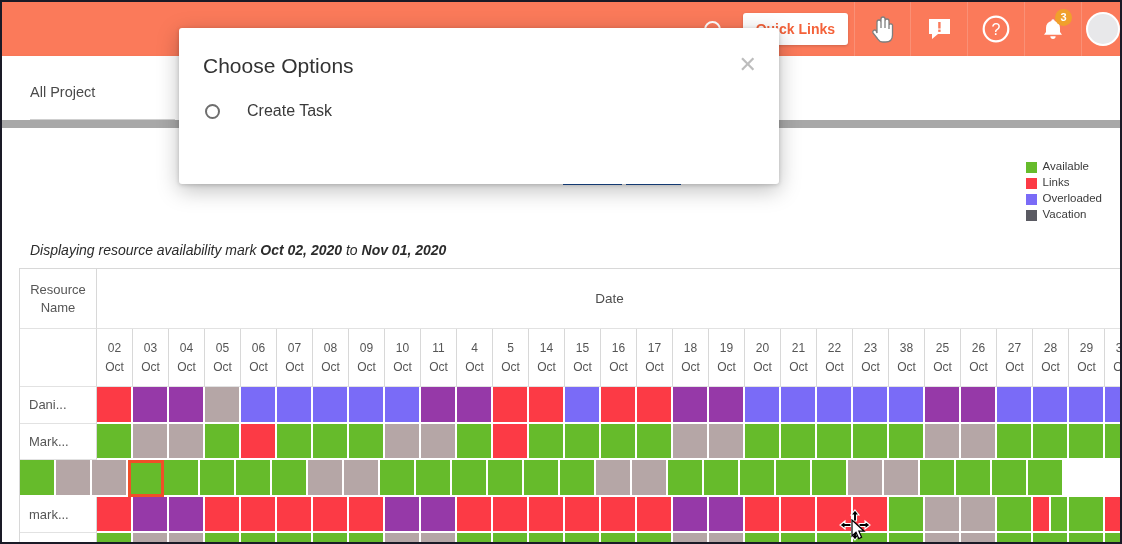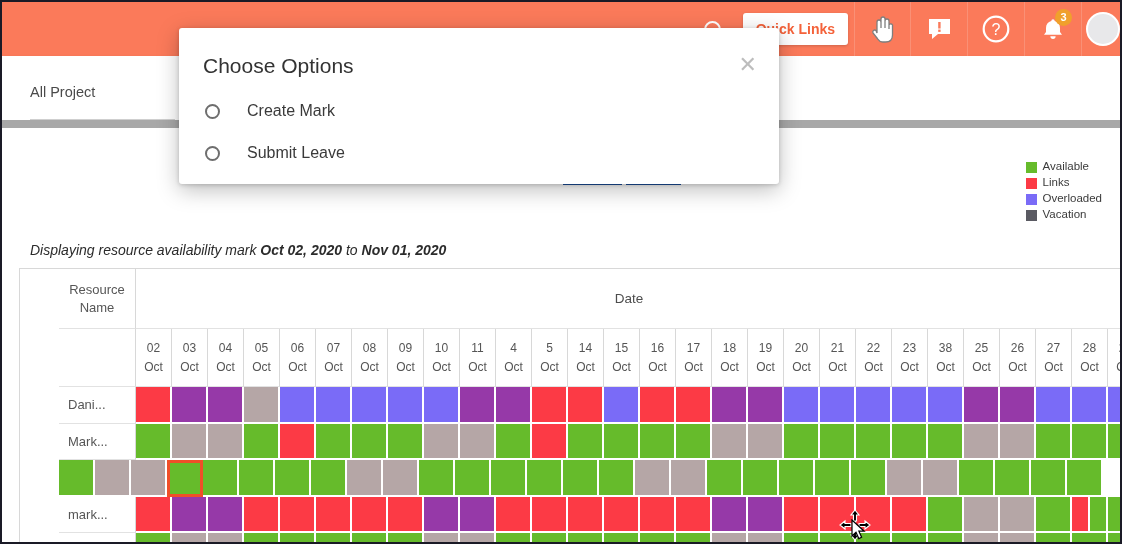--- a/index.html
+++ b/index.html
@@ -89,21 +89,21 @@
   
   .caption {
     position: absolute; left: 28px; top: 122px; font-size: 14px;
     font-style: italic; color: #2b2b2b; white-space: nowrap;
   }
   .caption b { font-weight: bold; font-style: italic; }
 
   
   .gtable {
     position: absolute; left: 17px; top: 148px; width: 1104px; height: 274px;
-    border-left: 1px solid #d8d8d8; border-top: 1px solid #d8d8d8; overflow: hidden; padding-left: 39px;
+    border-left: 1px solid #d8d8d8; border-top: 1px solid #d8d8d8; overflow: hidden;
   }
   .grow { display: flex; }
   .gcell-name {
     width: 77px; min-width: 77px; border-right: 1px solid #d8d8d8;
     border-bottom: 1px solid #e2e2e2; display: flex; align-items: center;
     justify-content: center; font-size: 13px; color: #565656; background: #ffffff; text-align: center;
   }
   .gcell-name.tall { height: 60px; text-align: center; line-height: 1.35; }
   .gcell-name.datehdr { height: 58px; }
   .gcell-name.res { height: 36.5px; justify-content: flex-start; padding-left: 9px; }
@@ -543,21 +543,17 @@
         <path d="M1 1 L1 17 L5 13.2 L7.8 19.6 L10.6 18.3 L7.9 12.2 L13.2 12.2 Z" fill="#ffffff" stroke="#000000" stroke-width="1.2"></path>
       </svg>
     </div>
   </div>
 
   <div class="modal-shadow">
     <div class="modal-title">Choose Options</div>
     <div class="modal-close">✕</div>
     <div class="opt-row r1">
       <span class="radio"></span>
-      <span class="opt-label">Create Mark</span>
-    </div>
-    <div class="opt-row r2">
-      <span class="radio"></span>
-      <span class="opt-label">Submit Leave</span>
+      <span class="opt-label">Create Task</span>
     </div>
   </div>
 
 </div>
 
 </body></html>

